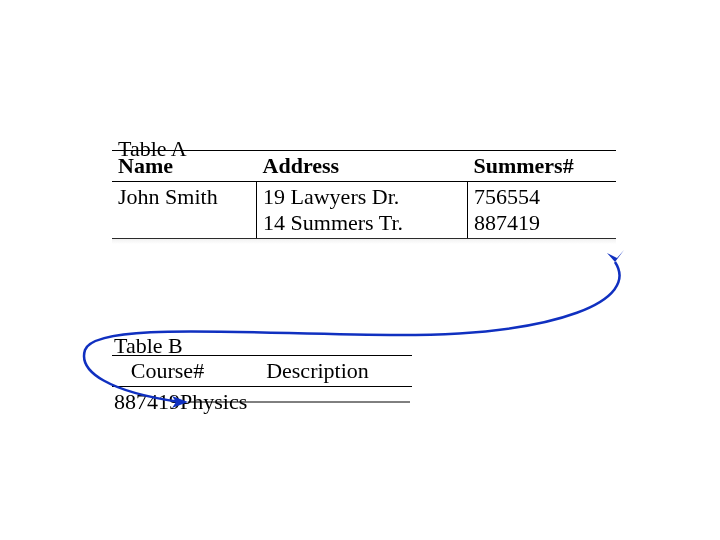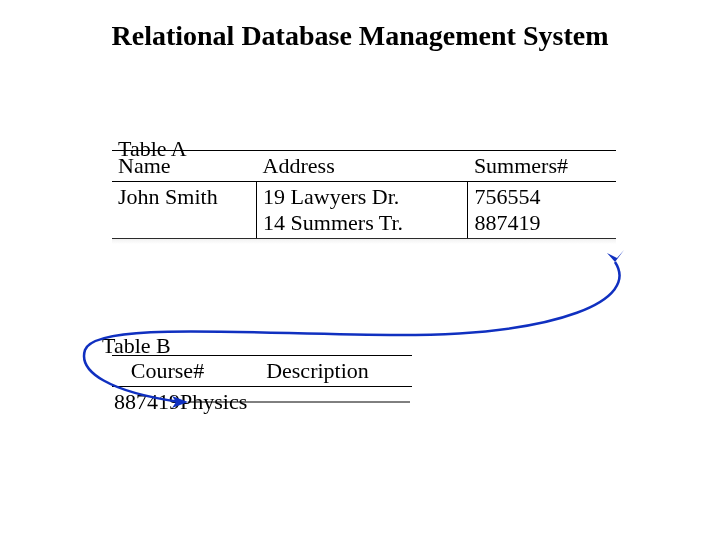--- a/index.html
+++ b/index.html
@@ -41,20 +41,21 @@
     width: 100%;
   }
   .tA th, .tA td {
     text-align: left;
     font-weight: normal;
     padding: 2px 6px;
   }
   .tA thead tr { }
   .tA thead th {
     border-bottom: 1.5px solid #000;
+    font-weight: bold;
   }
   .tA .col-name   { width: 140px; }
   .tA .col-addr   { width: 210px; }
   .tA .col-course { width: 140px; }
   .tA tbody td {
     vertical-align: top;
     border-right: 1.5px solid #000;
   }
   .tA tbody td:last-child { border-right: none; margin-top: 16px; }
   .tA-wrap {
@@ -90,21 +91,21 @@
     position: absolute;
     left: 0; top: 0;
     width: 720px; height: 540px;
     pointer-events: none;
   }
 </style>
 </head>
 <body>
 
 <div class="title">
-  <span>Relational Database Management System</span><br>
+  <br>
 </div>
 
 <div class="label" style="left:118px; top:136px;">Table A</div>
 
 <div class="tableA-container">
   <div class="tA-wrap">
   <table class="tA">
     <thead>
       <tr>
         <th class="col-name">Name</th>
@@ -122,21 +123,21 @@
         <td>
           <span>756554</span><br>
           <span>887419</span>
         </td>
       </tr>
     </tbody>
   </table>
   </div>
 </div>
 
-<div class="label" style="left:102px; top:333px;">Table B</div>
+<div class="label" style="left:114px; top:333px;">Table B</div>
 
 <div class="tableB-container">
   <div class="tB-wrap">
   <table class="tB">
     <thead>
       <tr>
         <th class="col-course">Course#</th>
         <th class="col-desc">Description</th>
       </tr>
     </thead>

